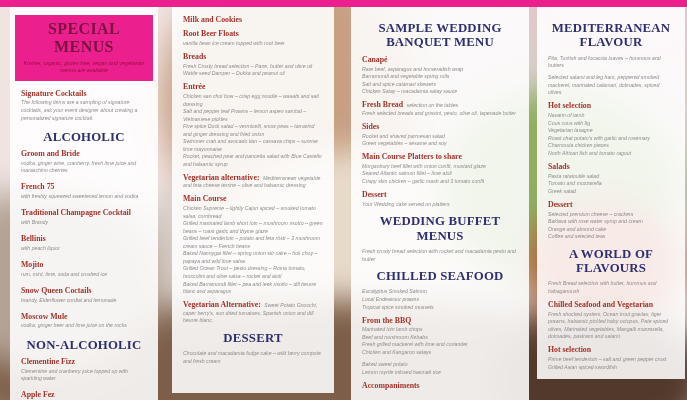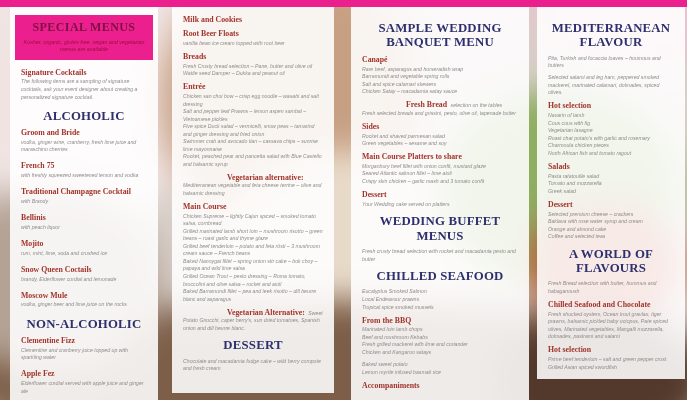--- a/index.html
+++ b/index.html
@@ -26,36 +26,36 @@
   .col{position:absolute;top:7px;background:rgba(255,255,255,0.88);
     padding:8px 11px;box-sizing:border-box;z-index:3;overflow:hidden;}
   #col0{left:10px;width:148px;height:393px;}
   #col1{left:172px;width:162px;height:386px;}
   #col2{left:351px;width:178px;height:393px;}
   #col3{left:537px;width:148px;height:372px;}
 
   .banner{background:var(--accent_pink,#ec1f8e);margin:0 -6px 8px;
     padding:5px 7px 6px;text-align:center;}
   .banner-title{font-family:"Liberation Serif",serif;font-weight:bold;
-    font-size:12px;color:var(--banner_text,#8c1243);letter-spacing:.4px;margin-bottom:4px;}
+    font-size:16px;color:var(--banner_text,#8c1243);letter-spacing:.4px;margin-bottom:4px;}
   .banner-sub{font-size:5.4px;font-style:italic;line-height:1.35;
     color:var(--banner_sub,#9b1040);}
 
   .col-header{font-family:"Liberation Serif",serif;font-weight:bold;
     color:var(--header_navy,#2d2f6e);text-align:center;font-size:12.8px;
     line-height:1.12;margin:6px 0 5px;letter-spacing:.2px;}
 
   .menu-item{margin:0 0 4.5px;}
   #col0 .menu-item{margin-bottom:7.5px;}
   .item-title{font-family:"Liberation Serif",serif;font-weight:bold;
     font-size:7.8px;color:var(--heading_red,#a2342c);margin:0 0 1.5px;
     font-style:normal;line-height:1.2;}
   .item-line{font-size:5.2px;color:var(--body_gray,#8f8d8c);font-style:italic;
     line-height:1.45;margin:0;}
-  .inline-title{display:inline;margin-right:2px;margin-left:44px;}
+  .inline-title{display:inline;margin-right:2px;}
   .inline-text{display:inline;}
 </style>
 </head>
 <body>
 
 <div class="bg">
   <div class="blob b1"></div>
   <div class="blob b2"></div>
   <div class="blob b3"></div>
   <div class="blob b4"></div>
@@ -238,21 +238,21 @@
       <p class="item-line">Selected premium cheese – crackers</p>
       <p class="item-line">Baklava with rose water syrup and cream</p>
       <p class="item-line">Orange and almond cake</p>
       <p class="item-line">Coffee and selected teas</p>
     </div>
     <div class="col-header">A WORLD OF FLAVOURS</div>
     <div class="menu-item">
       <p class="item-line">Fresh Bread selection with butter, hummus and babaganoush</p>
     </div>
     <div class="menu-item">
-      <div class="item-title">Chilled Seafood and Chocolate</div>
+      <div class="item-title">Chilled Seafood and Vegetarian</div>
       <p class="item-line">Fresh shucked oysters, Ocean trout gravlax, tiger prawns, balsamic pickled baby octopus, Pate spiced olives, Marinated vegetables, Mangalli mozzarella, dolmades, pastrami and salami</p>
     </div>
     <div class="menu-item">
       <div class="item-title">Hot selection</div>
       <p class="item-line">Prime beef tenderloin – salt and green pepper crust</p>
       <p class="item-line">Grilled Asian spiced swordfish</p>
     </div>
   </div>
 
 </body></html>

